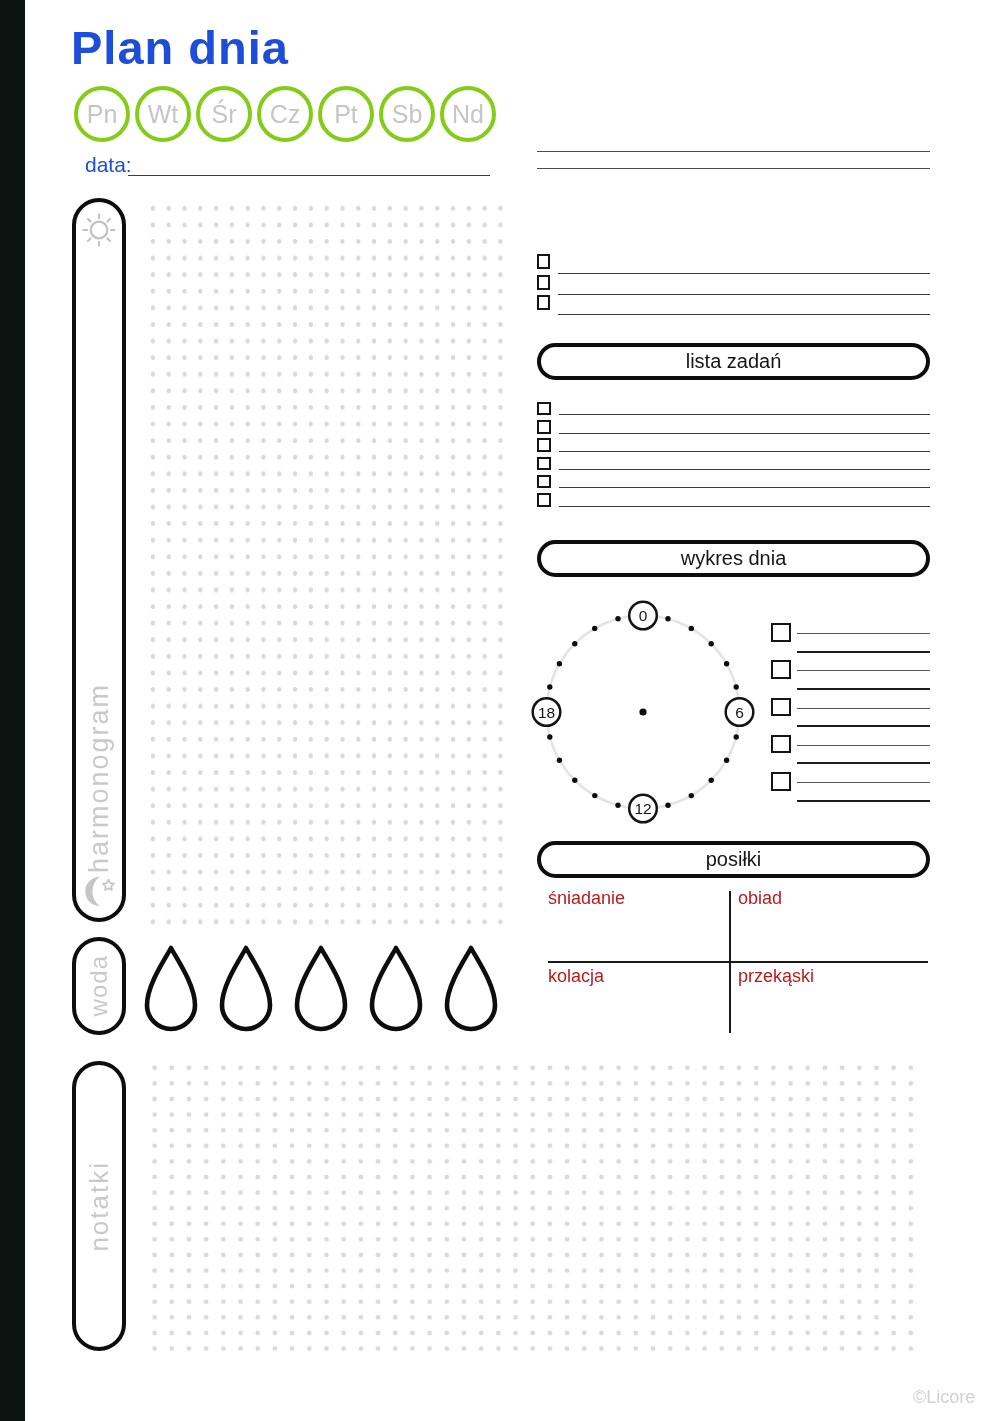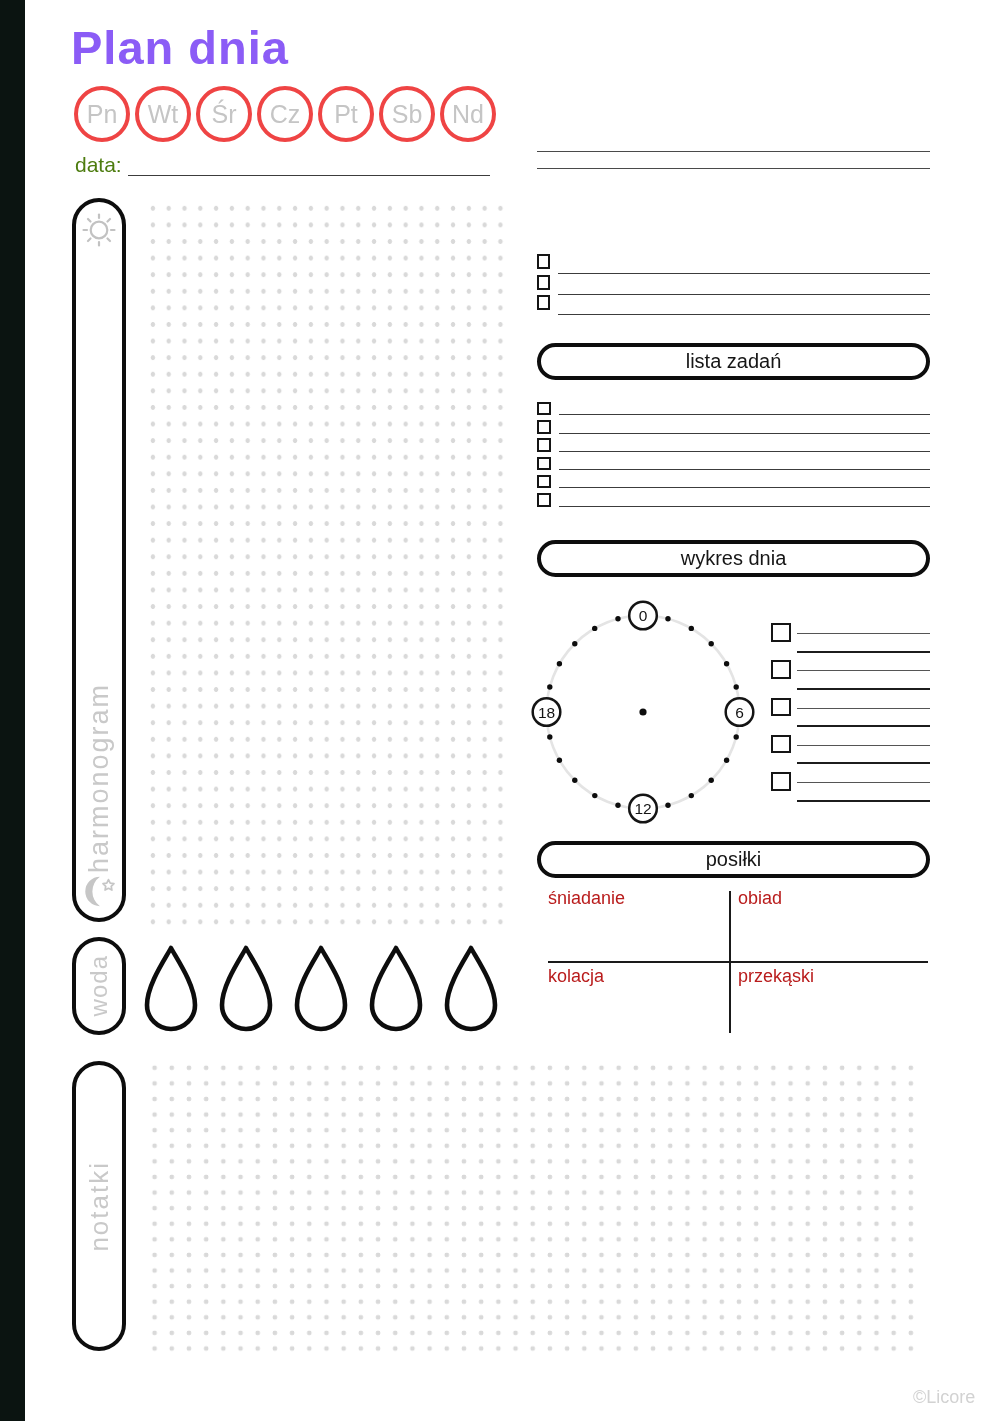--- a/index.html
+++ b/index.html
@@ -1,27 +1,27 @@
 <!DOCTYPE html>
 <html><head>
 <meta charset="utf-8">
 <style>
   html,body{margin:0;padding:0;background:#fff;}
   .page{position:relative;width:1005px;height:1421px;background:#fff;overflow:hidden;
         font-family:"Liberation Sans",sans-serif;color:#151515;}
   .sidebar{position:absolute;left:0;top:0;width:25px;height:1421px;background:#0b1411;}
 
   .title{position:absolute;left:71px;top:20px;margin:0;font-size:47px;font-weight:600;
-         letter-spacing:1px;color:#8b5cf6;}
+         letter-spacing:1px;color:#1d4ed8;}
 
   .days{position:absolute;left:74px;top:86px;display:flex;gap:5px;}
-  .day-circle{box-sizing:border-box;width:56px;height:56px;border:4px solid #ef4444;border-radius:50%;
+  .day-circle{box-sizing:border-box;width:56px;height:56px;border:4px solid #84cc16;border-radius:50%;
               display:flex;align-items:center;justify-content:center;font-size:25px;color:#c5c5c5;background:#fff;}
 
-  .date-label{position:absolute;left:75px;top:153px;font-size:21px;color:#4d7c0f;}
+  .date-label{position:absolute;left:85px;top:153px;font-size:21px;color:#1d4ed8;}
   .date-line{position:absolute;left:128px;top:175px;width:362px;height:0;border-top:1.8px solid #3c3c3c;}
 
   .vpill{position:absolute;box-sizing:border-box;border:4.5px solid #0d0d0d;background:#fff;}
   .pill-schedule{left:72px;top:198px;width:54px;height:724px;border-radius:28px;
                  display:flex;flex-direction:column;align-items:center;justify-content:space-between;
                  padding:10px 0 9px;}
   .pill-water{left:72px;top:937px;width:54px;height:98px;border-radius:27px;
               display:flex;align-items:center;justify-content:center;}
   .pill-notes{left:72px;top:1061px;width:54px;height:290px;border-radius:28px;
               display:flex;align-items:center;justify-content:center;}

